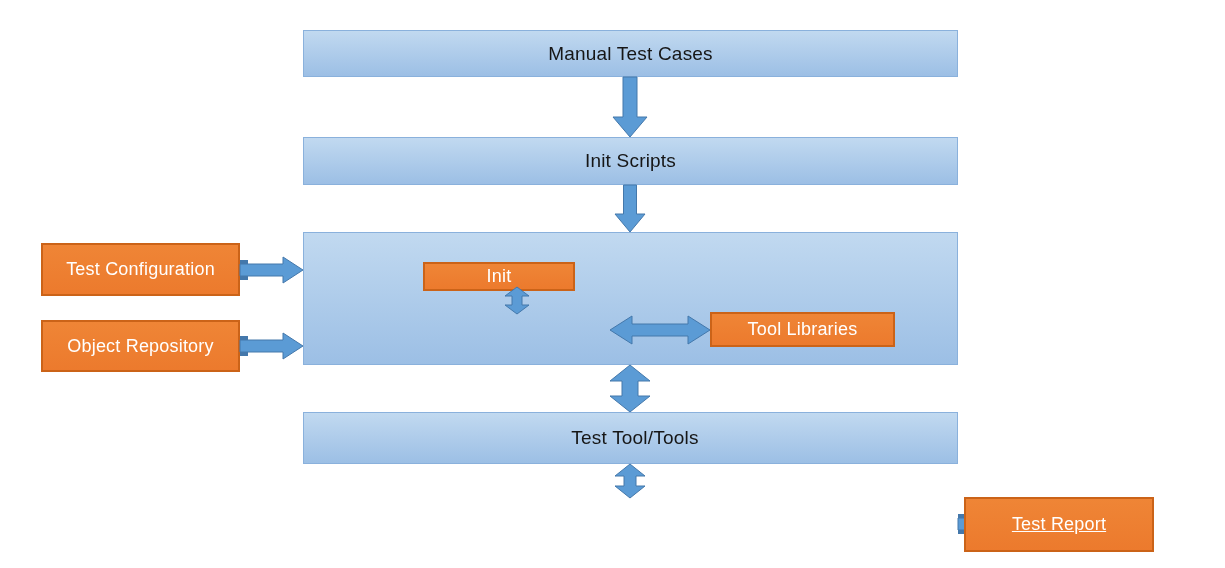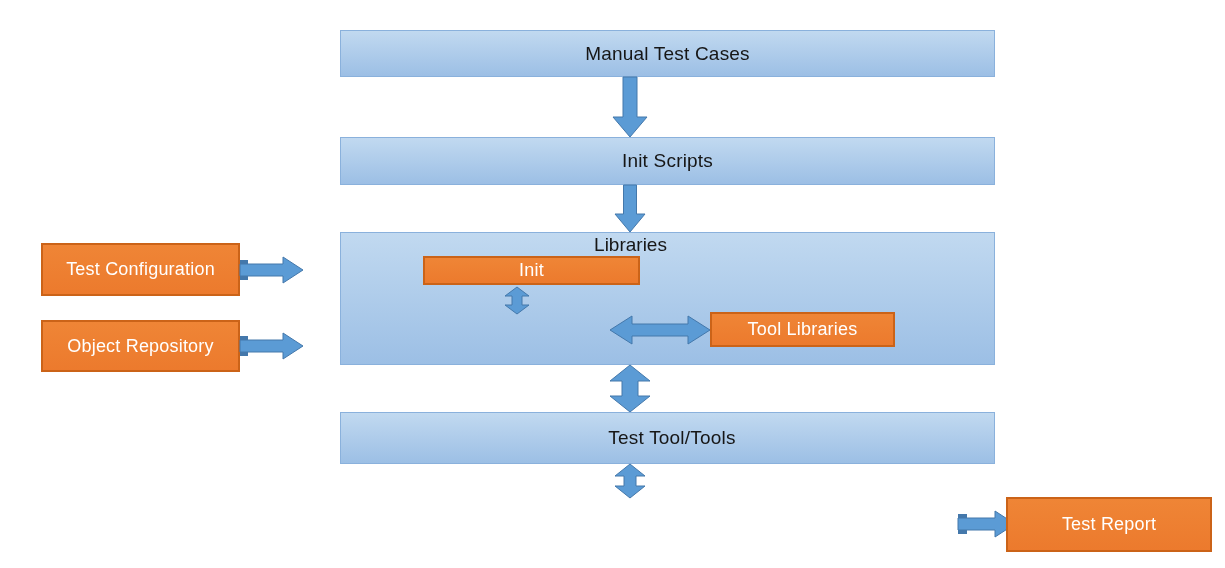--- a/index.html
+++ b/index.html
@@ -19,21 +19,20 @@
     position: absolute;
     box-sizing: border-box;
     background: linear-gradient(to bottom, var(--blue-box-top), var(--blue-box-bottom));
     border: 1px solid var(--blue-box-border);
     display: flex;
     align-items: center;
     justify-content: center;
     font-size: 19px;
     color: var(--text-dark);
     letter-spacing: 0.2px;
-    margin-left: 37px;
   }
   .orange-box {
     position: absolute;
     box-sizing: border-box;
     background: linear-gradient(to bottom, var(--orange-fill-top), var(--orange-fill));
     border: 2px solid var(--orange-border);
     display: flex;
     align-items: center;
     justify-content: center;
     font-size: 18px;
@@ -75,23 +74,22 @@
     <polygon points="10,0 24,0 24,40 34,40 17,60 0,40 10,40"></polygon>
   </svg>
 
   <div class="blue-box" style="left:303px; top:137px; width:655px; height:48px;">Init Scripts</div>
 
   <svg class="arrow" style="left:615px; top:185px;" width="30" height="47" viewBox="0 0 30 47">
     <polygon points="8.5,0 21.5,0 21.5,29 30,29 15,47 0,29 8.5,29"></polygon>
   </svg>
 
   <div class="blue-box" style="left:303px; top:232px; width:655px; height:133px;"></div>
-  <div class="container-label">Libraries</div>
 
-  <div class="orange-box" style="left:423px; top:256px; width:217px; height:29px;">Init</div>
+  <div class="orange-box" style="left:423px; top:262px; width:152px; height:29px;">Init</div>
 
   <svg class="arrow" style="left:505px; top:287px;" width="24" height="27" viewBox="0 0 24 27">
     <polygon points="12,0 24,9 17,9 17,18 24,18 12,27 0,18 7,18 7,9 0,9"></polygon>
   </svg>
 
 
   <svg class="arrow" style="left:610px; top:316px;" width="100" height="28" viewBox="0 0 100 28">
     <polygon points="0,14 22,0 22,8 78,8 78,0 100,14 78,28 78,20 22,20 22,28"></polygon>
   </svg>
 
@@ -120,15 +118,15 @@
   <svg class="arrow" style="left:615px; top:464px;" width="30" height="34" viewBox="0 0 30 34">
     <polygon points="15,0 30,12 21,12 21,22 30,22 15,34 0,22 9,22 9,12 0,12"></polygon>
   </svg>
 
 
   <svg class="arrow" style="left:958px; top:511px;" width="57" height="26" viewBox="0 0 57 26">
     <rect class="tail-cap" x="0" y="3" width="9" height="20"></rect>
     <polygon points="0,7 37,7 37,0 57,13 37,26 37,19 0,19"></polygon>
   </svg>
 
-  <div class="orange-box" style="left:1006px; top:497px; width:206px; height:55px;">Test Report</div>
+  <div class="orange-box" style="left:964px; top:497px; width:190px; height:55px;text-decoration:underline;">Test Report</div>
 
 </div>
 
 </body></html>

